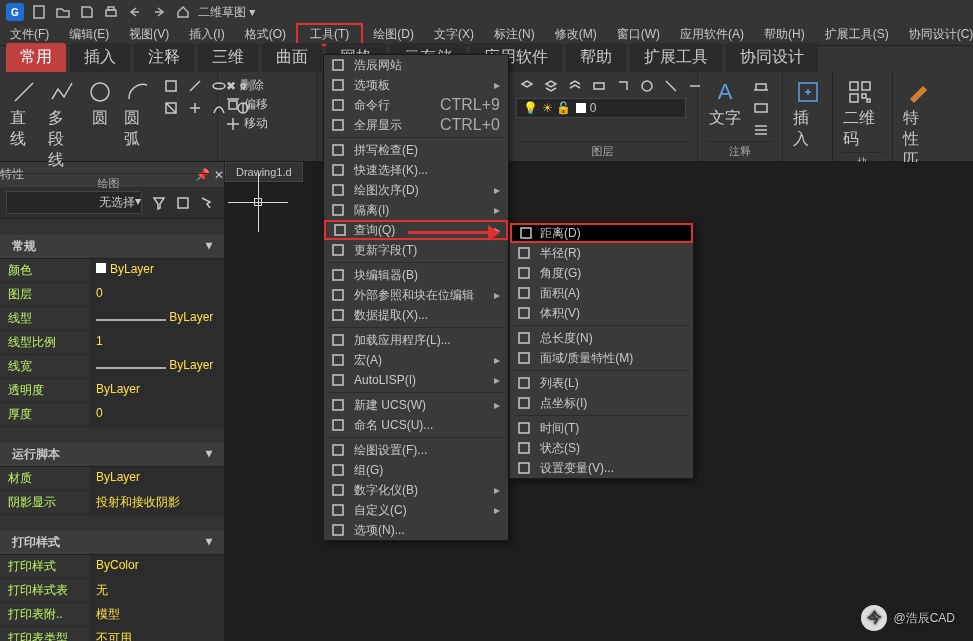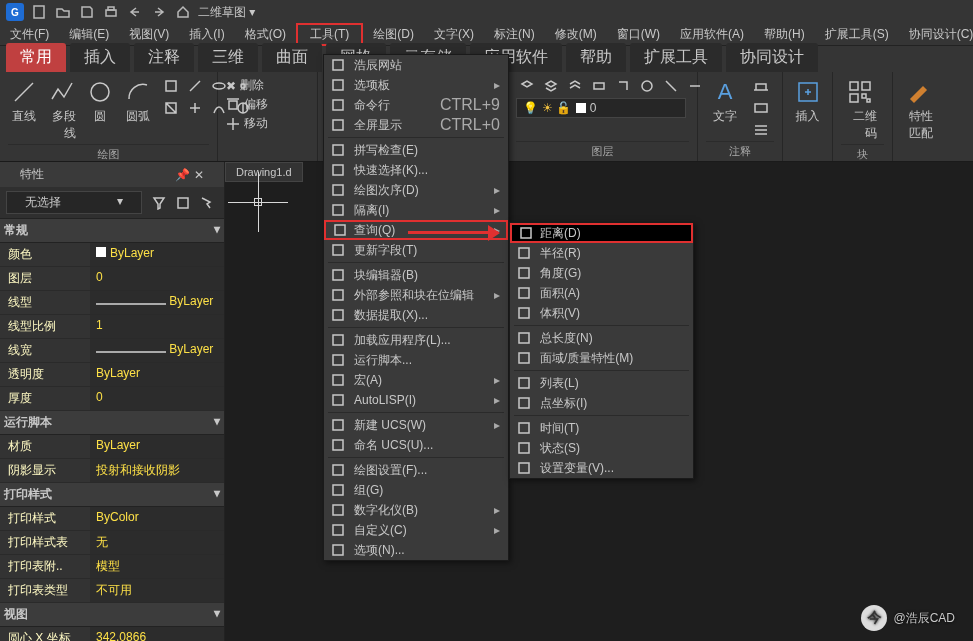--- a/index.html
+++ b/index.html
@@ -12,34 +12,34 @@
 .mi.hl { border: 2px solid #e03030; padding: 1px 12px; }
 .tabstrip { height: 26px; background: #353535; display: flex; align-items: flex-end; padding: 0 6px; gap: 4px; }
 .tab { padding: 4px 14px; background: #2b2b2b; border-top-left-radius: 3px; border-top-right-radius: 3px; font-size: 16px; }
 .tab.active { background: #c04040; color: #fff; }
 .ribbon { height: 90px; background: #353535; border-bottom: 1px solid #1a1a1a; display: flex; position: relative; }
 .panel { border-right: 1px solid #262626; padding: 4px 8px 0; display: flex; flex-direction: column; }
 .panel-body { flex: 1; display: flex; gap: 6px; align-items: flex-start; }
 .panel-title { text-align: center; font-size: 11px; color: #aaa; padding: 2px 0; border-top: 1px solid #2b2b2b; }
 .bigbtn { width: 38px; display: flex; flex-direction: column; align-items: center; gap: 2px; padding: 2px; }
 .bigbtn .ico { width: 28px; height: 28px; display: flex; align-items: center; justify-content: center; }
-.bigbtn .lbl { font-size: 12px; text-align: right; }
+.bigbtn .lbl { font-size: 16px; text-align: left; }
 .icogrid { display: grid; grid-template-columns: repeat(4, 22px); grid-auto-rows: 20px; gap: 2px; }
 .icogrid .sb, .sb { width: 22px; height: 20px; display: flex; align-items: center; justify-content: center; }
 .smallrow { display: flex; align-items: center; gap: 4px; font-size: 11px; padding: 1px 0; }
 .body { display: flex; height: calc(641px - 24px - 22px - 26px - 90px); }
 .proppal { width: 225px; background: #333; border-right: 1px solid #222; display: flex; flex-direction: column; }
-.pp-head { display: flex; align-items: center; justify-content: space-between; padding: 4px 20px; background: #3a3a3a; }
+.pp-head { display: flex; align-items: center; justify-content: space-between; padding: 4px 0; background: #3a3a3a; }
 .pp-sel { display: flex; align-items: center; justify-content: space-between; padding: 4px 6px; background: #2f2f2f; border-bottom: 1px solid #222; }
-.seldrop { flex: 1; background: #262626; padding: 2px 18px; border: 1px solid #444; display: flex; justify-content: space-between; }
+.seldrop { flex: 1; background: #262626; padding: 2px 0; border: 1px solid #444; display: flex; justify-content: flex-end; }
 .groupbtns { display: flex; gap: 2px; margin-left: 6px; }
 .pg { flex: 1; overflow-y: auto; }
-.cat { background: #3c3c3c; padding: 3px 4px; font-weight: bold; border-bottom: 1px solid #222; display: flex; justify-content: space-between; }
+.cat { background: #3c3c3c; padding: 3px 12px; font-weight: bold; border-bottom: 1px solid #222; display: flex; justify-content: space-between; margin-top: 16px; }
 .row { display: flex; border-bottom: 1px solid #2a2a2a; }
-.row .k { width: 90px; padding: 3px 8px; color: #fef9c3; }
+.row .k { width: 90px; padding: 3px 8px; color: #bef264; }
 .row .v { flex: 1; padding: 3px 6px; background: #2c2c2c; color: #fde047; }
 .canvas { flex: 1; background: #1e1e1e; position: relative; }
 .doctab { position: absolute; top: 0; left: 0; padding: 3px 10px; background: #333; border: 1px solid #444; font-size: 11px; }
 .cross { position: absolute; left: 33px; top: 40px; }
 .cross::before, .cross::after { content: ""; position: absolute; background: #d8d8d8; }
 .cross::before { width: 60px; height: 1px; left: -30px; }
 .cross::after { width: 1px; height: 60px; top: -30px; }
 .cross .box { position: absolute; width: 8px; height: 8px; left: -4px; top: -4px; border: 1px solid #d8d8d8; }
 .menu { position: absolute; background: #3a3a3a; border: 1px solid #1a1a1a; box-shadow: 2px 2px 6px rgba(0,0,0,.5); min-width: 185px; }
 .menu .item { display: flex; align-items: center; padding: 3px 8px 3px 30px; position: relative; height: 20px; cursor: pointer; }
@@ -603,28 +603,20 @@
         </svg>
       </span>
       <span>加载应用程序(L)...</span>
     </div>
     <div class="item">
       <span class="ic">
         <svg width="12" height="12">
           <rect x="1" y="1" width="10" height="10"></rect>
         </svg>
       </span>
-      <span>运行脚本...</span>
-    </div>
-    <div class="item">
-      <span class="ic">
-        <svg width="12" height="12">
-          <rect x="1" y="1" width="10" height="10"></rect>
-        </svg>
-      </span>
       <span>宏(A)</span>
       <span class="arr">▸</span>
     </div>
     <div class="item">
       <span class="ic">
         <svg width="12" height="12">
           <rect x="1" y="1" width="10" height="10"></rect>
         </svg>
       </span>
       <span>AutoLISP(I)</span>

